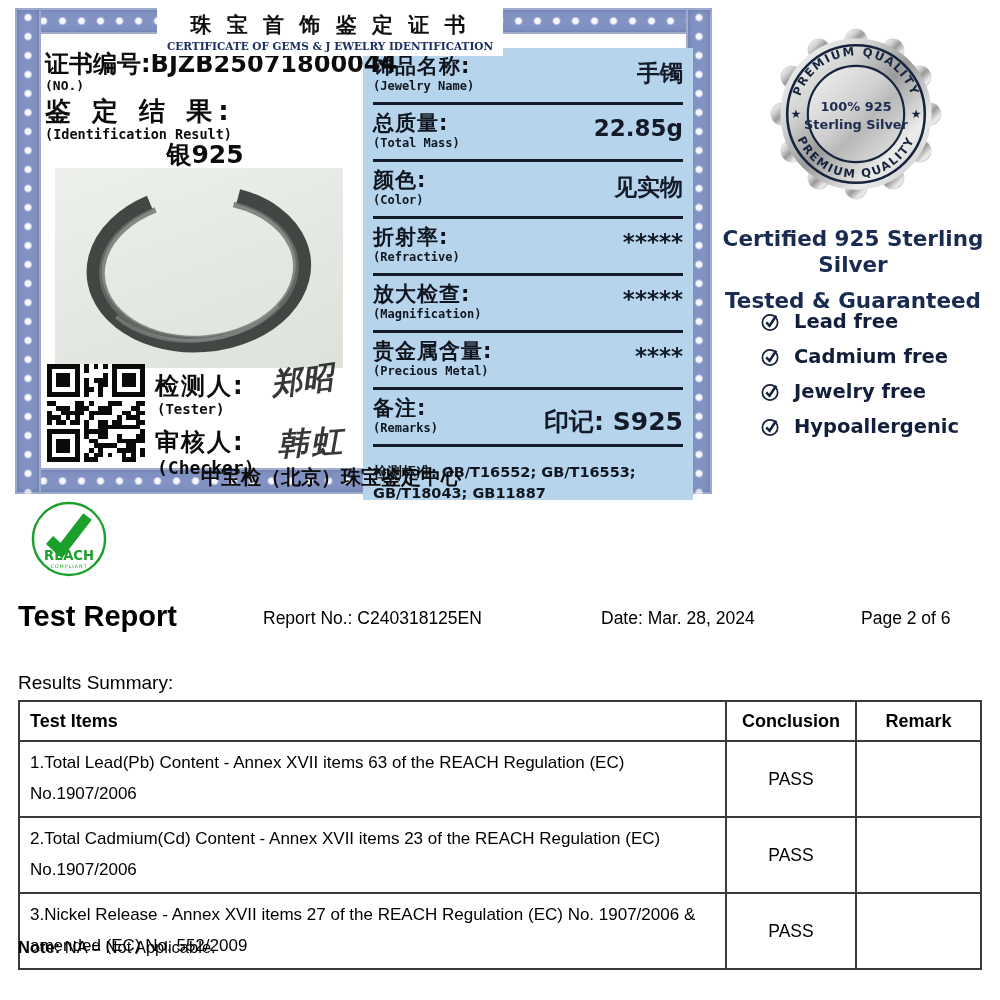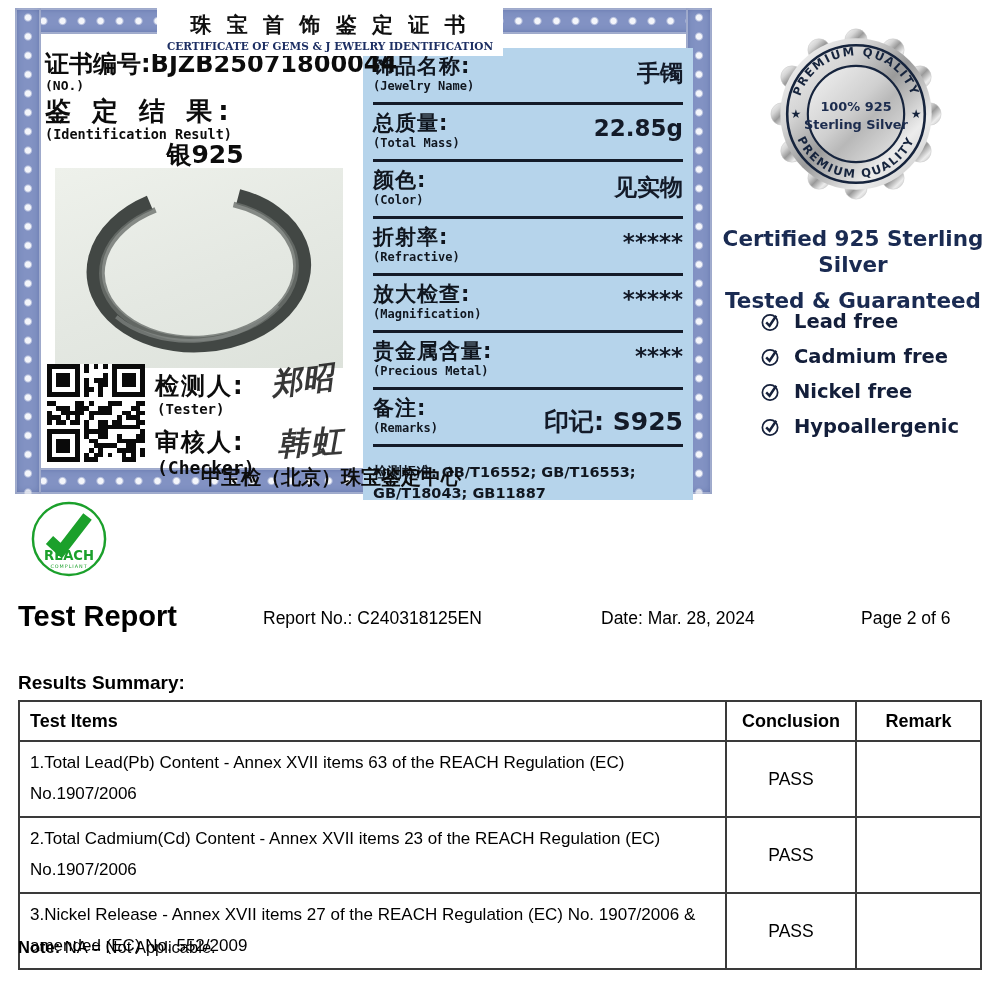--- a/index.html
+++ b/index.html
@@ -60,21 +60,21 @@
   .claim-text{font-size:19.5px;font-weight:600;color:#131e3a;}
 
   
   .reach{position:absolute;left:30px;top:500px;width:78px;height:78px;}
 
   
   .report{font-family:"Liberation Sans",sans-serif;color:#000;}
   .rtitle{position:absolute;left:18px;top:600px;font-size:29px;font-weight:bold;}
   .rmeta{position:absolute;top:608px;font-size:17.5px;}
   .rmeta.m1{left:263px;} .rmeta.m2{left:601px;} .rmeta.m3{left:861px;}
-  .rsummary{position:absolute;left:18px;top:672px;font-size:19px;font-weight:bold;}
+  .rsummary{position:absolute;left:18px;top:672px;font-size:19px;font-weight:normal;}
   .rtable{position:absolute;left:18px;top:700px;width:964px;border:2px solid #3a3a3a;box-sizing:border-box;font-family:"Liberation Sans",sans-serif;}
   .rrow{display:grid;grid-template-columns:705px 130px 1fr;}
   .rrow + .rrow{border-top:2px solid #3a3a3a;}
   .rc{border-left:2px solid #3a3a3a;box-sizing:border-box;}
   .rc:first-child{border-left:none;}
   .rhead .rc{font-size:18px;font-weight:bold;height:38px;line-height:38px;text-align:center;}
   .rhead .rc:first-child{text-align:left;padding-left:10px;}
   .ritem{font-size:17px;line-height:31px;padding:5px 10px 7px;border-radius:26px;}
   .rconc{display:flex;align-items:center;justify-content:center;font-size:17.5px;}
   .rnote{position:absolute;left:18px;top:938px;font-size:16.5px;font-family:"Liberation Sans",sans-serif;}
@@ -389,21 +389,21 @@
         <circle cx="10.5" cy="12.5" r="8" fill="none" stroke="#16213c" stroke-width="1.8"></circle>
         <path d="M6.5,12.5 L10,16 L17,5.5" fill="none" stroke="#16213c" stroke-width="2.6"></path>
       </svg>
     <span class="claim-text">Cadmium free</span>
   </div>
   <div class="claim">
     <svg width="21" height="22" viewBox="0 0 22 22">
         <circle cx="10.5" cy="12.5" r="8" fill="none" stroke="#16213c" stroke-width="1.8"></circle>
         <path d="M6.5,12.5 L10,16 L17,5.5" fill="none" stroke="#16213c" stroke-width="2.6"></path>
       </svg>
-    <span class="claim-text">Nickel free</span>
+    <span class="claim-text">Jewelry free</span>
   </div>
   <div class="claim">
     <svg width="21" height="22" viewBox="0 0 22 22">
         <circle cx="10.5" cy="12.5" r="8" fill="none" stroke="#16213c" stroke-width="1.8"></circle>
         <path d="M6.5,12.5 L10,16 L17,5.5" fill="none" stroke="#16213c" stroke-width="2.6"></path>
       </svg>
     <span class="claim-text">Hypoallergenic</span>
   </div>
 </div>
 

